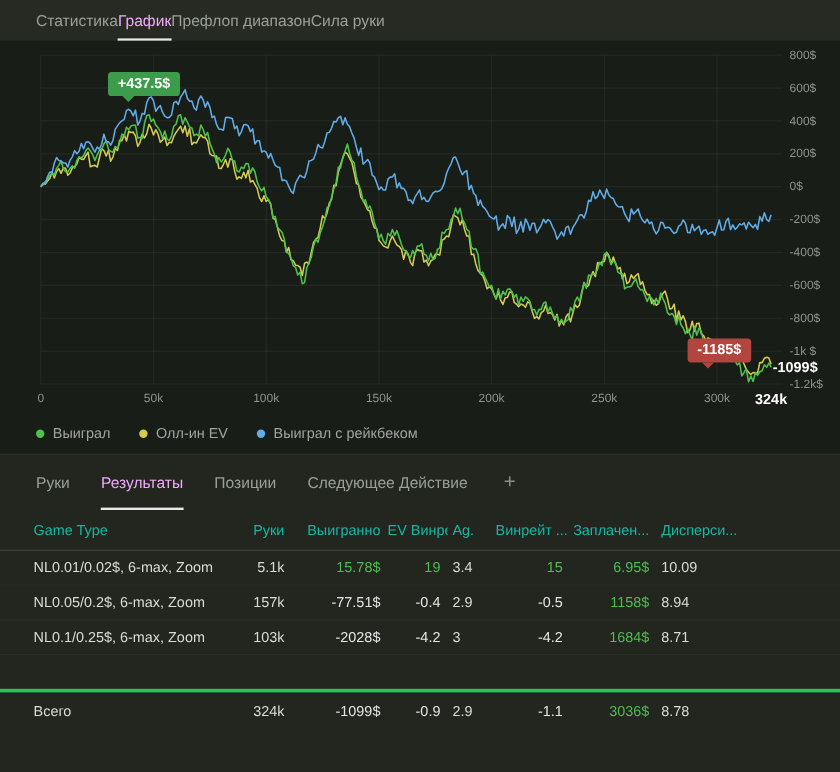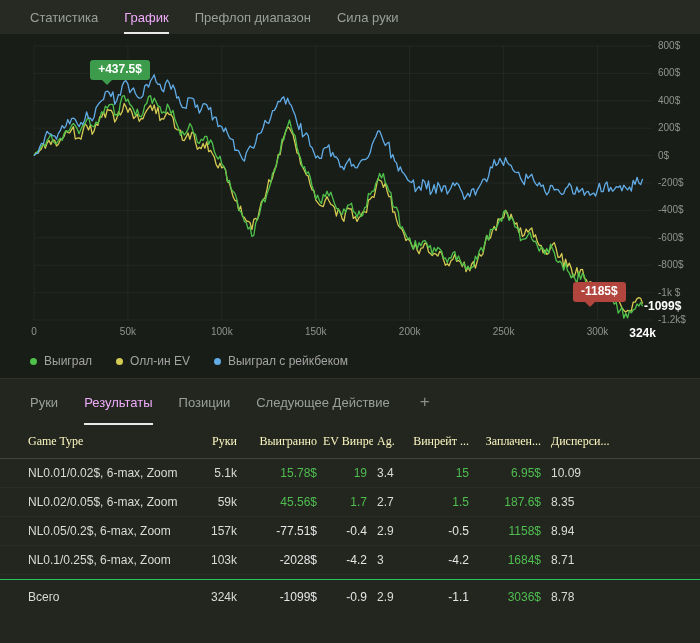--- a/index.html
+++ b/index.html
@@ -5,21 +5,21 @@
   * { margin:0; padding:0; box-sizing:border-box; }
   html,body { width:700px; height:643px; overflow:hidden; }
   body {
     background:#22261f;
     font-family:"Liberation Sans", sans-serif;
     color:#d9dcd4;
     font-size:13px;
   }
   
   .topbar {
-    display:flex; gap:26px; align-items:stretch;
+    display:flex; align-items:stretch;
     height:34px; padding:0 30px;
     background:#262a23;
   }
   .tab {
     display:flex; align-items:center;
     font-size:13px; color:#9aa098; cursor:pointer;
     border-bottom:2px solid transparent; padding-top:2px;
     white-space:nowrap;
   }
   .tab.active { color:#f0abfc; border-bottom-color:#e9e9e9; }
@@ -49,24 +49,24 @@
   .bottom { background:#22261f; border-top:1px solid #2e322a; }
   .tabs2 { display:flex; gap:26px; height:46px; padding:0 30px; align-items:stretch; }
   .tabs2 .tab { font-size:13px; }
   .tab-add { display:flex; align-items:center; color:#8a8f87; font-size:17px; cursor:pointer; padding:0 4px; }
 
   .grid-row {
     display:grid;
     grid-template-columns:170px 45px 80px 50px 40px 62px 72px 70px;
     padding:0 28px; align-items:center;
   }
-  .thead { height:34px; color:#fef9c3; font-size:12px; border-bottom:1px solid #40443c;font-family:Liberation Serif, serif; }
+  .thead { height:34px; color:#14b8a6; font-size:12px; border-bottom:1px solid #40443c; }
   .thead .tcell { text-align:left; }
   .trow { height:29px; font-size:12px; border-bottom:1px solid rgba(255,255,255,0.035); cursor:pointer; }
-  .trow.total { border-bottom:none; border-top:1px solid #22c55e; margin-top:4px; height:34px; }
+  .trow.total { border-bottom:none; border-top:3px solid #22c55e; margin-top:28px; height:34px; }
   .tcell { white-space:nowrap; overflow:hidden; }
   .tcell.c1,.tcell.c2,.tcell.c3,.tcell.c5,.tcell.c6 { text-align:right; padding-right:6px; }
   .tcell.c4,.tcell.c7 { text-align:left; padding-left:4px; }
   .tcell.c0 { text-align:left; }
   .pos { color:#50bd50; }
   .neg { color:#e5e5e5; }
 </style>
 </head>
 <body>
 
@@ -164,30 +164,20 @@
         <div class="tcell c0">NL0.01/0.02$, 6-max, Zoom</div>
         <div class="tcell c1">5.1k</div>
         <div class="tcell c2 pos">15.78$</div>
         <div class="tcell c3 pos">19</div>
         <div class="tcell c4">3.4</div>
         <div class="tcell c5 pos">15</div>
         <div class="tcell c6 pos">6.95$</div>
         <div class="tcell c7">10.09</div>
       </div>
       <div class="grid-row trow">
-        <div class="tcell c0">NL0.02/0.05$, 6-max, Zoom</div>
-        <div class="tcell c1">59k</div>
-        <div class="tcell c2 pos">45.56$</div>
-        <div class="tcell c3 pos">1.7</div>
-        <div class="tcell c4">2.7</div>
-        <div class="tcell c5 pos">1.5</div>
-        <div class="tcell c6 pos">187.6$</div>
-        <div class="tcell c7">8.35</div>
-      </div>
-      <div class="grid-row trow">
         <div class="tcell c0">NL0.05/0.2$, 6-max, Zoom</div>
         <div class="tcell c1">157k</div>
         <div class="tcell c2 neg">-77.51$</div>
         <div class="tcell c3 neg">-0.4</div>
         <div class="tcell c4">2.9</div>
         <div class="tcell c5 neg">-0.5</div>
         <div class="tcell c6 pos">1158$</div>
         <div class="tcell c7">8.94</div>
       </div>
       <div class="grid-row trow">

